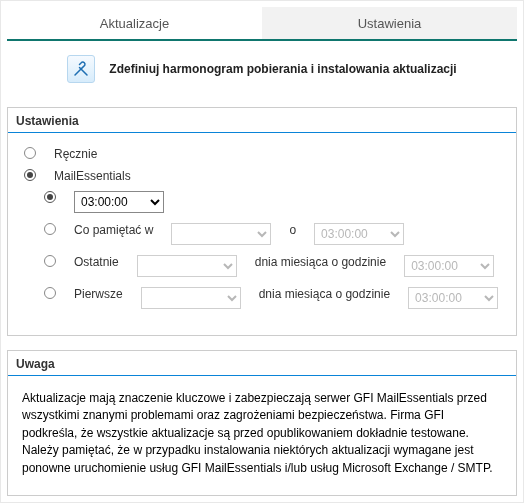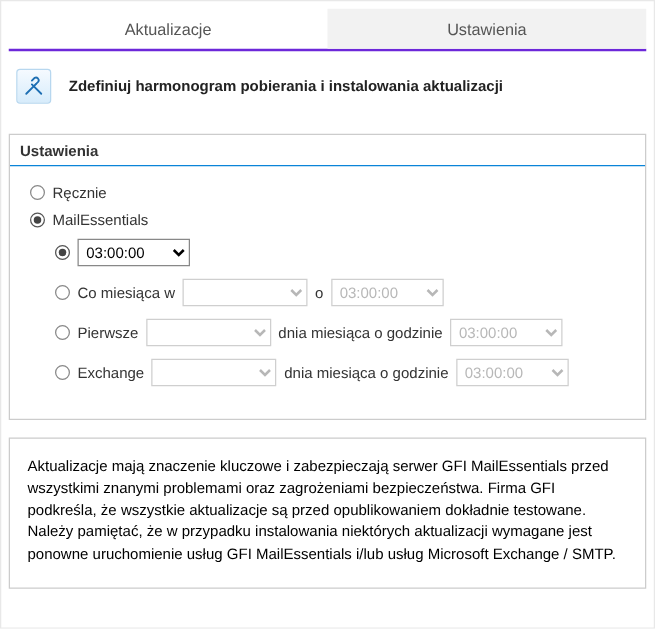--- a/index.html
+++ b/index.html
@@ -7,31 +7,31 @@
     margin: 0;
     font-family: "Segoe UI", Tahoma, sans-serif;
     font-size: 12px;
     color: #333;
     background: #fff;
     width: 524px;
     height: 503px;
     overflow: hidden;
   }
   .page { border: 1px solid #e8e8e8; width: 524px; height: 503px; padding: 6px 6px 0 6px; }
-  .tabs { display: flex; height: 34px; border-bottom: 2px solid #6d28d9; }
+  .tabs { display: flex; height: 34px; border-bottom: 2px solid #0f766e; }
   .tab { flex: 1; display: flex; align-items: center; justify-content: center; font-size: 13px; color: #555; cursor: pointer; }
   .tab.inactive { background: #f2f2f2; }
-  .header-row { display: flex; align-items: center; gap: 14px; padding: 14px 6px 24px 6px; }
+  .header-row { display: flex; align-items: center; gap: 14px; padding: 14px 6px 24px 6px; justify-content: center; }
   .header-icon { width: 28px; height: 28px; background: linear-gradient(#f5faff,#d7ecfb); border:1px solid #b7d7ef; border-radius:3px; display:flex; align-items:center; justify-content:center; }
   .header-icon svg { width: 18px; height: 18px; }
   .header-text { font-weight: 600; font-size: 12px; color: #222; }
   .panel { border: 1px solid #ccc; margin: 0 0 14px 0; }
   .panel-title { font-weight: 700; padding: 6px 8px 4px 8px; border-bottom: 1px solid #0a84d8; font-size: 12px; }
   .panel-body { padding: 14px 16px 16px 16px; }
-  .opt-row { display: flex; align-items: center; gap: 6px; margin-bottom: 8px; }
+  .opt-row { display: flex; align-items: flex-start; gap: 18px; margin-bottom: 8px; }
   .sub { margin-left: 20px; }
   .sub .opt-row { margin-bottom: 10px; }
   label { cursor: pointer; }
   select { height: 22px; font-size: 12px; border: 1px solid #888; background: #fff; padding: 0 2px; }
   select:disabled { color: #9a9a9a; border-color: #bbb; background: #fff; }
   .time-sel { width: 90px; }
   .day-sel { width: 100px; }
   .note-body { padding: 14px 14px 18px 14px; font-size: 12px; line-height: 1.45; color: #000000; }
   .radio-empty { appearance:none; width:12px; height:12px; border:1px solid #888; border-radius:50%; background:#fff; display:inline-block; flex:0 0 12px; }
   .radio-full { appearance:none; width:12px; height:12px; border:1px solid #555; border-radius:50%; background:#fff; display:inline-block; position:relative; flex:0 0 12px;}
@@ -79,55 +79,56 @@
 
         <div class="opt-row">
           <span class="radio-full"></span>
           <select class="time-sel">
             <option>03:00:00</option>
           </select>
         </div>
 
         <div class="opt-row">
           <span class="radio-empty"></span>
-          <label>Co miesiąca w</label>
+          <label>Co pamiętać w</label>
           <select class="day-sel" disabled="">
             <option></option>
           </select>
           <span class="mid-text">o</span>
+          <select class="time-sel" disabled="">
+            <option>03:00:00</option>
+          </select>
+        </div>
+
+        <div class="opt-row">
+          <span class="radio-empty"></span>
+          <label>Ostatnie</label>
+          <select class="day-sel" disabled="">
+            <option></option>
+          </select>
+          <span class="mid-text">dnia miesiąca o godzinie</span>
           <select class="time-sel" disabled="">
             <option>03:00:00</option>
           </select>
         </div>
 
         <div class="opt-row">
           <span class="radio-empty"></span>
           <label>Pierwsze</label>
           <select class="day-sel" disabled="">
             <option></option>
           </select>
           <span class="mid-text">dnia miesiąca o godzinie</span>
           <select class="time-sel" disabled="">
             <option>03:00:00</option>
           </select>
         </div>
 
-        <div class="opt-row">
-          <span class="radio-empty"></span>
-          <label>Exchange</label>
-          <select class="day-sel" disabled="">
-            <option></option>
-          </select>
-          <span class="mid-text">dnia miesiąca o godzinie</span>
-          <select class="time-sel" disabled="">
-            <option>03:00:00</option>
-          </select>
-        </div>
-
       </div>
     </div>
   </div>
 
   <div class="panel">
+    <div class="panel-title">Uwaga</div>
     <div class="note-body">Aktualizacje mają znaczenie kluczowe i zabezpieczają serwer GFI MailEssentials przed wszystkimi znanymi problemami oraz zagrożeniami bezpieczeństwa. Firma GFI podkreśla, że wszystkie aktualizacje są przed opublikowaniem dokładnie testowane. Należy pamiętać, że w przypadku instalowania niektórych aktualizacji wymagane jest ponowne uruchomienie usług GFI MailEssentials i/lub usług Microsoft Exchange / SMTP.</div>
   </div>
 
 </div>
 
 </body></html>

